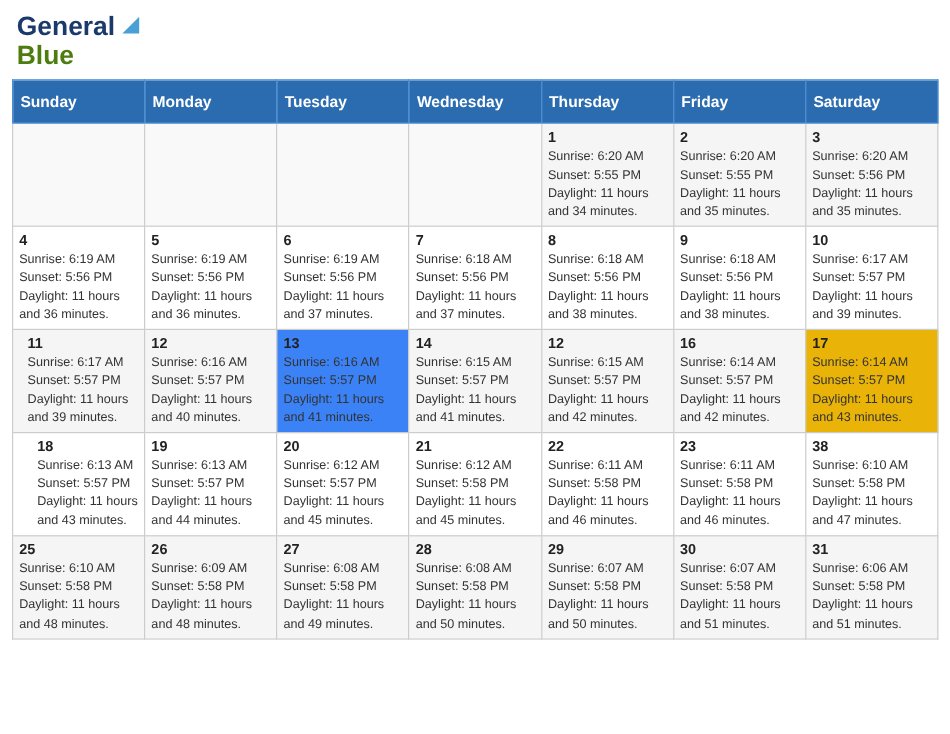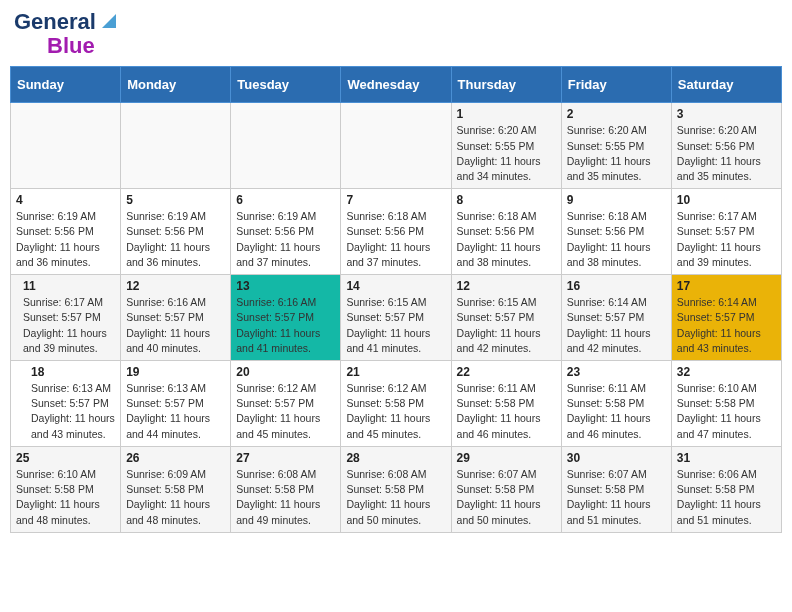--- a/index.html
+++ b/index.html
@@ -99,21 +99,21 @@
 
 <div class="header">
   <div class="logo">
     <div class="logo-line">
       <span class="logo-text">General</span>
       <svg class="logo-svg" width="22" height="22" viewBox="0 0 22 22">
         <polygon points="4,18 18,18 18,4" fill="#4a9fd4"></polygon>
       </svg>
     </div>
     <div>
-      <span class="logo-text" style="color:#a21caf; font-size:22px;margin-left:33px;">Blue</span>
+      <span class="logo-text" style="color:#4d7c0f; font-size:22px;">Blue</span>
     </div>
   </div>
   <div class="title-block">
     <div class="month-title"></div>
     <div class="location"></div>
   </div>
 </div>
 
 <table class="calendar">
   <thead>
@@ -178,21 +178,21 @@
       </tr>
       <tr>
         <td style="background: rgb(245, 245, 245); padding-left: 12px;">
           <span class="day-num">11</span>
           <div class="day-info">Sunrise: 6:17 AM<br>Sunset: 5:57 PM<br>Daylight: 11 hours and 39 minutes.</div>
         </td>
         <td style="background: rgb(245, 245, 245);">
           <span class="day-num">12</span>
           <div class="day-info">Sunrise: 6:16 AM<br>Sunset: 5:57 PM<br>Daylight: 11 hours and 40 minutes.</div>
         </td>
-        <td style="background: #14b8a6;">
+        <td style="background: #3b82f6;">
           <span class="day-num">13</span>
           <div class="day-info">Sunrise: 6:16 AM<br>Sunset: 5:57 PM<br>Daylight: 11 hours and 41 minutes.</div>
         </td>
         <td style="background: rgb(245, 245, 245);">
           <span class="day-num">14</span>
           <div class="day-info">Sunrise: 6:15 AM<br>Sunset: 5:57 PM<br>Daylight: 11 hours and 41 minutes.</div>
         </td>
         <td style="background: rgb(245, 245, 245);">
           <span class="day-num">12</span>
           <div class="day-info">Sunrise: 6:15 AM<br>Sunset: 5:57 PM<br>Daylight: 11 hours and 42 minutes.</div>
@@ -225,21 +225,21 @@
         </td>
         <td style="background: rgb(255, 255, 255);">
           <span class="day-num">22</span>
           <div class="day-info">Sunrise: 6:11 AM<br>Sunset: 5:58 PM<br>Daylight: 11 hours and 46 minutes.</div>
         </td>
         <td style="background: rgb(255, 255, 255);">
           <span class="day-num">23</span>
           <div class="day-info">Sunrise: 6:11 AM<br>Sunset: 5:58 PM<br>Daylight: 11 hours and 46 minutes.</div>
         </td>
         <td style="background: rgb(255, 255, 255);">
-          <span class="day-num">32</span>
+          <span class="day-num">38</span>
           <div class="day-info">Sunrise: 6:10 AM<br>Sunset: 5:58 PM<br>Daylight: 11 hours and 47 minutes.</div>
         </td>
       </tr>
       <tr>
         <td style="background: rgb(245, 245, 245);">
           <span class="day-num">25</span>
           <div class="day-info">Sunrise: 6:10 AM<br>Sunset: 5:58 PM<br>Daylight: 11 hours and 48 minutes.</div>
         </td>
         <td style="background: rgb(245, 245, 245);">
           <span class="day-num">26</span>

